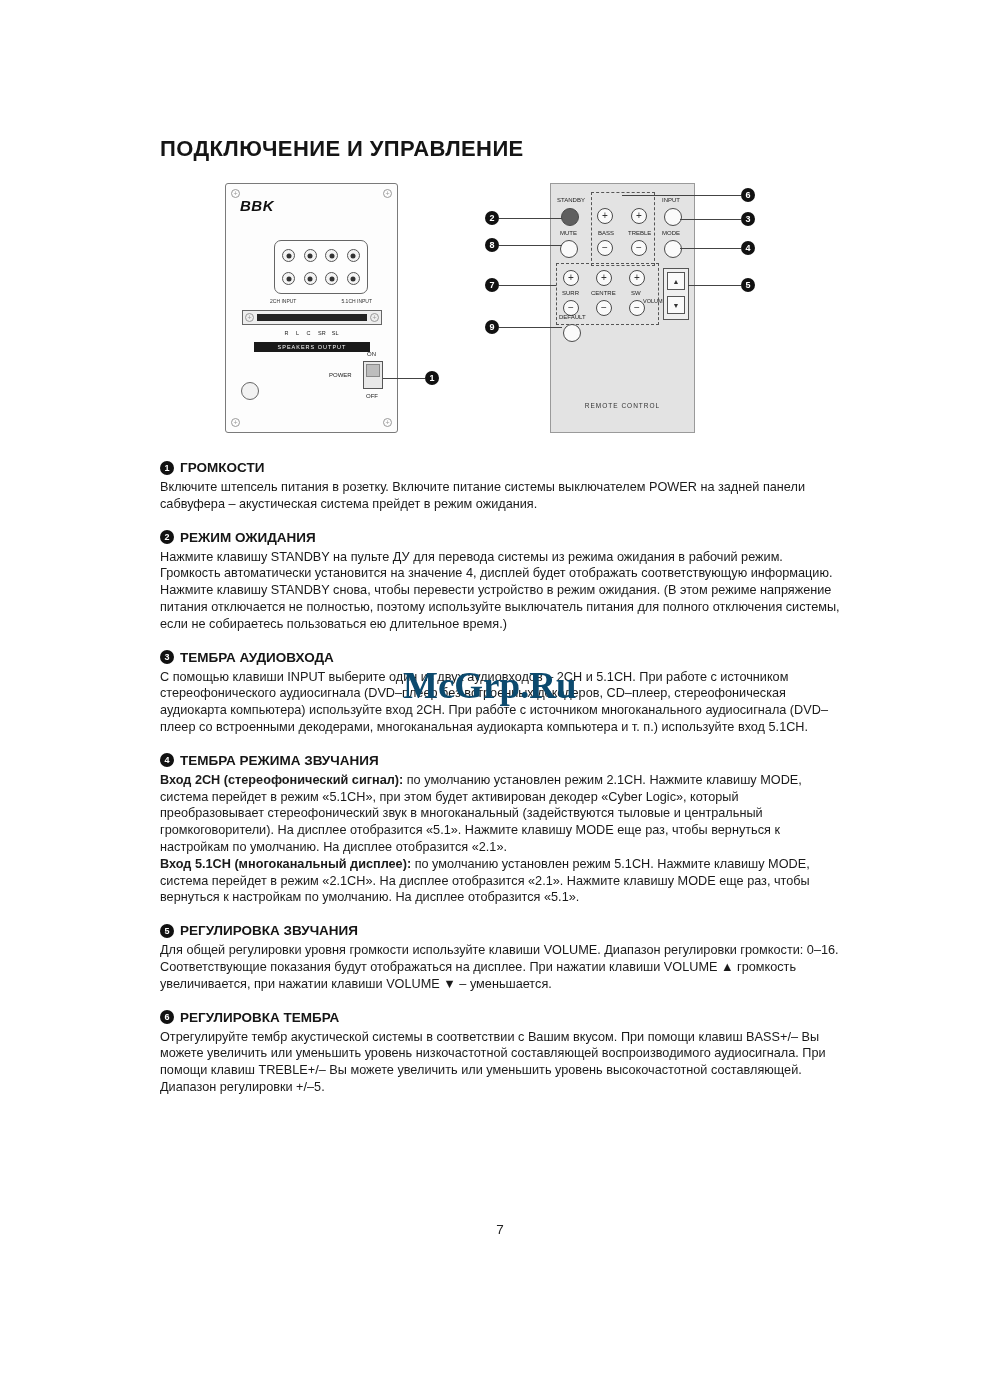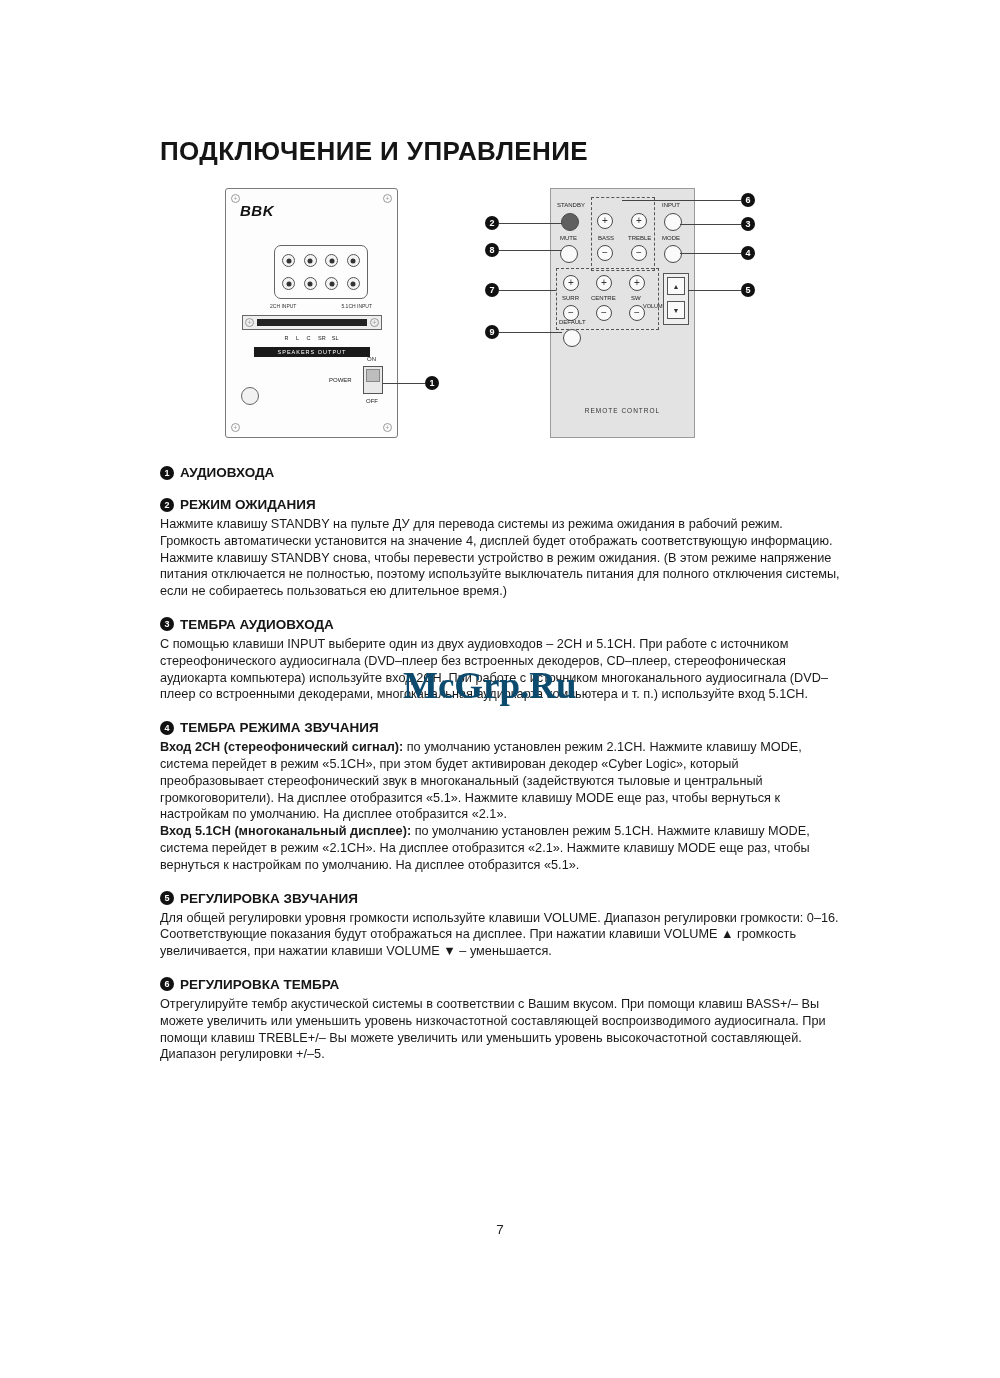--- a/index.html
+++ b/index.html
@@ -13,21 +13,21 @@
     color: #151515;
     overflow: hidden;
   }
   .content {
     position: absolute;
     left: 160px;
     top: 136px;
     width: 681px;
   }
   .page-title {
-    font-size: 26px;
+    font-size: 22px;
     font-weight: bold;
     letter-spacing: 0.4px;
     margin-bottom: 13px;
   }
   .section-bar {
     background: #c6c6c6;
     font-weight: bold;
     font-size: 14.5px;
     padding: 4px 13px 5px 13px;
     margin-bottom: 16px;
@@ -274,22 +274,23 @@
       <span class="co" style="left:325px;top:145px">9</span>
       <span class="co" style="left:581px;top:13px">6</span>
       <span class="co" style="left:581px;top:37px">3</span>
       <span class="co" style="left:581px;top:66px">4</span>
       <span class="co" style="left:581px;top:103px">5</span>
     </div>
 
     <div class="sec">
       <div class="sec-head">
         <span class="numdot">1</span>
-        <span>АУДИОВХОДА</span>
-      </div>
+        <span>ГРОМКОСТИ</span>
+      </div>
+      <p>Включите штепсель питания в розетку. Включите питание системы выключателем POWER на задней панели сабвуфера – акустическая система прейдет в режим ожидания.</p>
     </div>
 
     <div class="sec">
       <div class="sec-head">
         <span class="numdot">2</span>
         <span>РЕЖИМ ОЖИДАНИЯ</span>
       </div>
       <p>Нажмите клавишу STANDBY на пульте ДУ для перевода системы из режима ожидания в рабочий режим. Громкость автоматически установится на значение 4, дисплей будет отображать соответствующую информацию. Нажмите клавишу STANDBY снова, чтобы перевести устройство в режим ожидания. (В этом режиме напряжение питания отключается не полностью, поэтому используйте выключатель питания для полного отключения системы, если не собираетесь пользоваться ею длительное время.)</p>
     </div>
 

